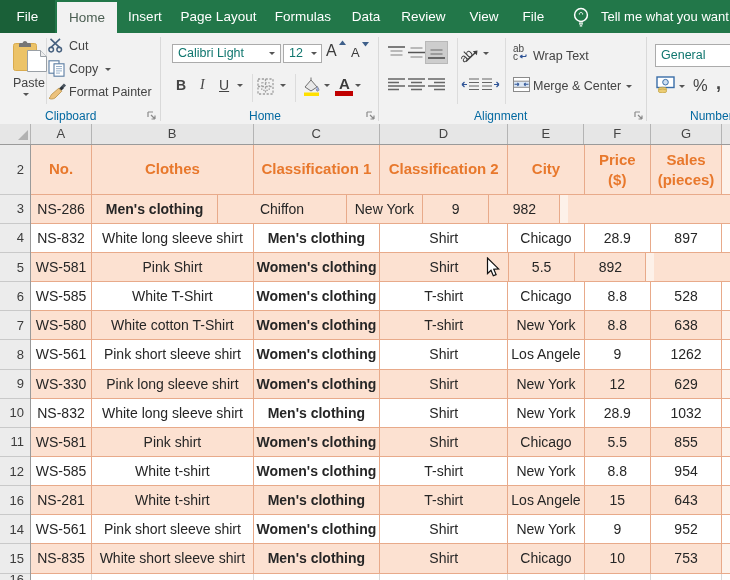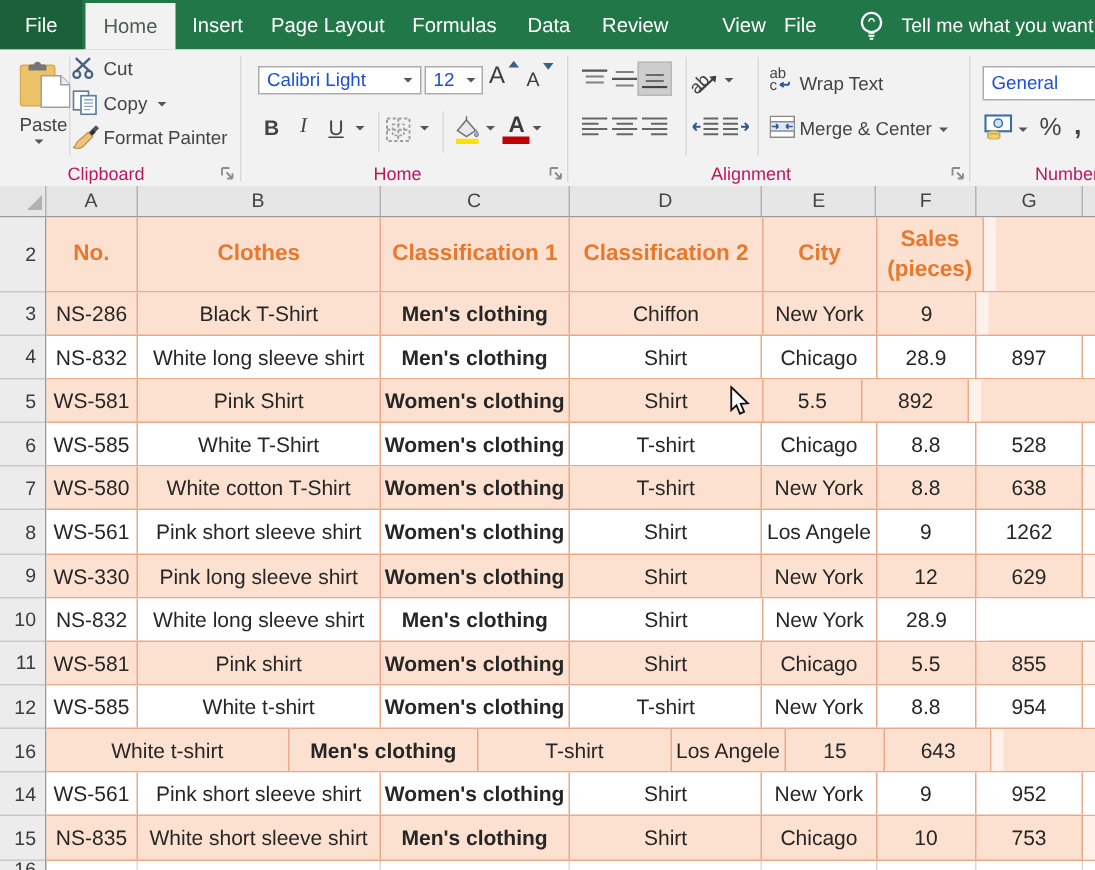--- a/index.html
+++ b/index.html
@@ -9,24 +9,24 @@
   
   #tabbar{left:0;top:0;width:730px;height:33px;background:#227749;}
   .tab{position:absolute;top:0;height:33px;line-height:34px;color:#fff;font-size:13.5px;text-align:center;}
   #filetab{position:absolute;left:0;top:0;width:55px;height:33px;background:#1a6038;color:#fff;font-size:13.5px;line-height:34px;text-align:center;}
   #hometab{position:absolute;left:57px;top:2px;width:60px;height:31px;background:#f2f2f2;color:#4b5e52;font-size:13.5px;line-height:32px;text-align:center;}
   #tellme{position:absolute;left:601px;top:0;height:33px;line-height:34px;color:#fff;font-size:13px;font-weight:normal;white-space:nowrap;}
   
   #ribbon{left:0;top:33px;width:730px;height:91px;background:#f2f2f2;border-bottom:1px solid #cfcfcf;}
   .sep{position:absolute;top:4px;width:1px;height:84px;background:#d9d9d9;}
   .rtext{position:absolute;color:#444;font-size:12.5px;white-space:nowrap;}
-  .rlabel{position:absolute;top:75.5px;color:#be185d;font-size:12px;white-space:nowrap;}
+  .rlabel{position:absolute;top:75.5px;color:#0369a1;font-size:12px;white-space:nowrap;}
   .abs > .caret, .abs .caret{display:block;}
   .caret{display:inline-block;width:0;height:0;border-left:3.3px solid transparent;border-right:3.3px solid transparent;border-top:3.8px solid #555;}
-  .combo{position:absolute;background:#fff;border:1px solid #ababab;color:#1d4ed8;font-size:12.5px;}
+  .combo{position:absolute;background:#fff;border:1px solid #ababab;color:#0f766e;font-size:12.5px;}
   .launcher{position:absolute;width:10px;height:10px;}
   
   #sheet{left:0;top:124px;width:730px;height:456px;background:#fff;}
   #colhdr{position:absolute;left:0;top:0;width:730px;height:20px;background:#e6e6e6;border-bottom:1px solid #9a9a9a;}
   .ch{position:absolute;top:0;height:20px;line-height:20px;text-align:center;color:#444;font-size:13px;border-right:1px solid #b4b4b4;box-sizing:border-box;}
   #rowhdrs{position:absolute;left:0;top:21px;width:31px;height:435px;background:#ececec;border-right:1px solid #9a9a9a;box-sizing:border-box;}
   .rh{position:absolute;left:0;width:30px;text-align:right;padding-right:6px;box-sizing:border-box;color:#3c3c3c;font-size:13px;border-bottom:1px solid #c9c9c9;display:flex;align-items:center;justify-content:flex-end;}
   #grid{position:absolute;left:31px;top:21px;width:699px;height:435px;}
   .row{display:flex;box-sizing:border-box;border-bottom:1px solid #e8aa8a;}
   .cell{box-sizing:border-box;border-right:1px solid #e8aa8a;overflow:hidden;display:flex;align-items:center;justify-content:center;font-size:14px;color:#262626;white-space:nowrap;}
@@ -42,21 +42,21 @@
 <div id="stage">
 
   <div class="abs" id="tabbar">
     <div id="filetab">File</div>
     <div id="hometab">Home</div>
     <div class="tab" style="left:125px;width:40px;">Insert</div>
     <div class="tab" style="left:180px;width:77px;">Page Layout</div>
     <div class="tab" style="left:272px;width:62px;">Formulas</div>
     <div class="tab" style="left:349px;width:34px;">Data</div>
     <div class="tab" style="left:398px;width:51px;">Review</div>
-    <div class="tab" style="left:464px;width:40px;margin-left:12px;">View</div>
+    <div class="tab" style="left:464px;width:40px;">View</div>
     <div class="tab" style="left:519px;width:29px;">File</div>
     <svg class="abs" style="left:571px;top:6px;" width="20" height="23" viewBox="0 0 20 23">
       <circle cx="10" cy="9" r="6.4" fill="none" stroke="#fff" stroke-width="1.5"></circle>
       <path d="M8 15.8 L12 15.8 M8 17.8 L12 17.8 M8.8 19.8 L11.2 19.8" stroke="#fff" stroke-width="1.3" fill="none"></path>
       <path d="M10 6.5 C8.6 6.5 8 7.6 8.4 8.6 M10 6.5 C11.4 6.5 12 7.6 11.6 8.6" stroke="#fff" stroke-width="0.9" fill="none"></path>
     </svg>
     <div id="tellme">Tell me what you want to</div>
   </div>
 
   <div class="abs" id="ribbon">
@@ -268,30 +268,31 @@
       <div class="rh" style="top:399.5px;height:29.15px;">15</div>
       <div class="rh" style="top:428.65px;height:7px;border-bottom:none;display:block;overflow:hidden;line-height:11px;">16</div>
     </div>
     <div id="grid">
       <div class="row hdr peach" style="height:49.7px;">
         <div class="cell cA">No.</div>
           <div class="cell cB">Clothes</div>
           <div class="cell cC">Classification 1</div>
           <div class="cell cD">Classification 2</div>
           <div class="cell cE">City</div>
+          <div class="cell cF" style="line-height:20px;display:block;padding-top:5px;">Price<br>($)</div>
           <div class="cell cG" style="line-height:20px;display:block;padding-top:5px;">Sales<br>(pieces)</div>
           <div class="cell cH peach"></div>
       </div>
       <div class="row peach" style="height:29.15px;">
           <div class="cell cA">NS-286</div>
-          <div class="cell cB">Black T-Shirt</div>
           <div class="cell cC">Men's clothing</div>
           <div class="cell cD">Chiffon</div>
           <div class="cell cE">New York</div>
           <div class="cell cF">9</div>
+          <div class="cell cG">982</div>
           <div class="cell cH"></div>
         </div>
       <div class="row white" style="height:29.15px;">
           <div class="cell cA">NS-832</div>
           <div class="cell cB">White long sleeve shirt</div>
           <div class="cell cC">Men's clothing</div>
           <div class="cell cD">Shirt</div>
           <div class="cell cE">Chicago</div>
           <div class="cell cF">28.9</div>
           <div class="cell cG">897</div>
@@ -346,20 +347,21 @@
           <div class="cell cG">629</div>
           <div class="cell cH"></div>
         </div>
       <div class="row white" style="height:29.15px;">
           <div class="cell cA">NS-832</div>
           <div class="cell cB">White long sleeve shirt</div>
           <div class="cell cC">Men's clothing</div>
           <div class="cell cD">Shirt</div>
           <div class="cell cE">New York</div>
           <div class="cell cF">28.9</div>
+          <div class="cell cG">1032</div>
           <div class="cell cH"></div>
         </div>
       <div class="row peach" style="height:29.15px;">
           <div class="cell cA">WS-581</div>
           <div class="cell cB">Pink shirt</div>
           <div class="cell cC">Women's clothing</div>
           <div class="cell cD">Shirt</div>
           <div class="cell cE">Chicago</div>
           <div class="cell cF">5.5</div>
           <div class="cell cG">855</div>
@@ -369,20 +371,21 @@
           <div class="cell cA">WS-585</div>
           <div class="cell cB">White t-shirt</div>
           <div class="cell cC">Women's clothing</div>
           <div class="cell cD">T-shirt</div>
           <div class="cell cE">New York</div>
           <div class="cell cF">8.8</div>
           <div class="cell cG">954</div>
           <div class="cell cH"></div>
         </div>
       <div class="row peach" style="height:29.15px;">
+          <div class="cell cA">NS-281</div>
           <div class="cell cB">White t-shirt</div>
           <div class="cell cC">Men's clothing</div>
           <div class="cell cD">T-shirt</div>
           <div class="cell cE">Los Angele</div>
           <div class="cell cF">15</div>
           <div class="cell cG">643</div>
           <div class="cell cH"></div>
         </div>
       <div class="row white" style="height:29.15px;">
           <div class="cell cA">WS-561</div>

